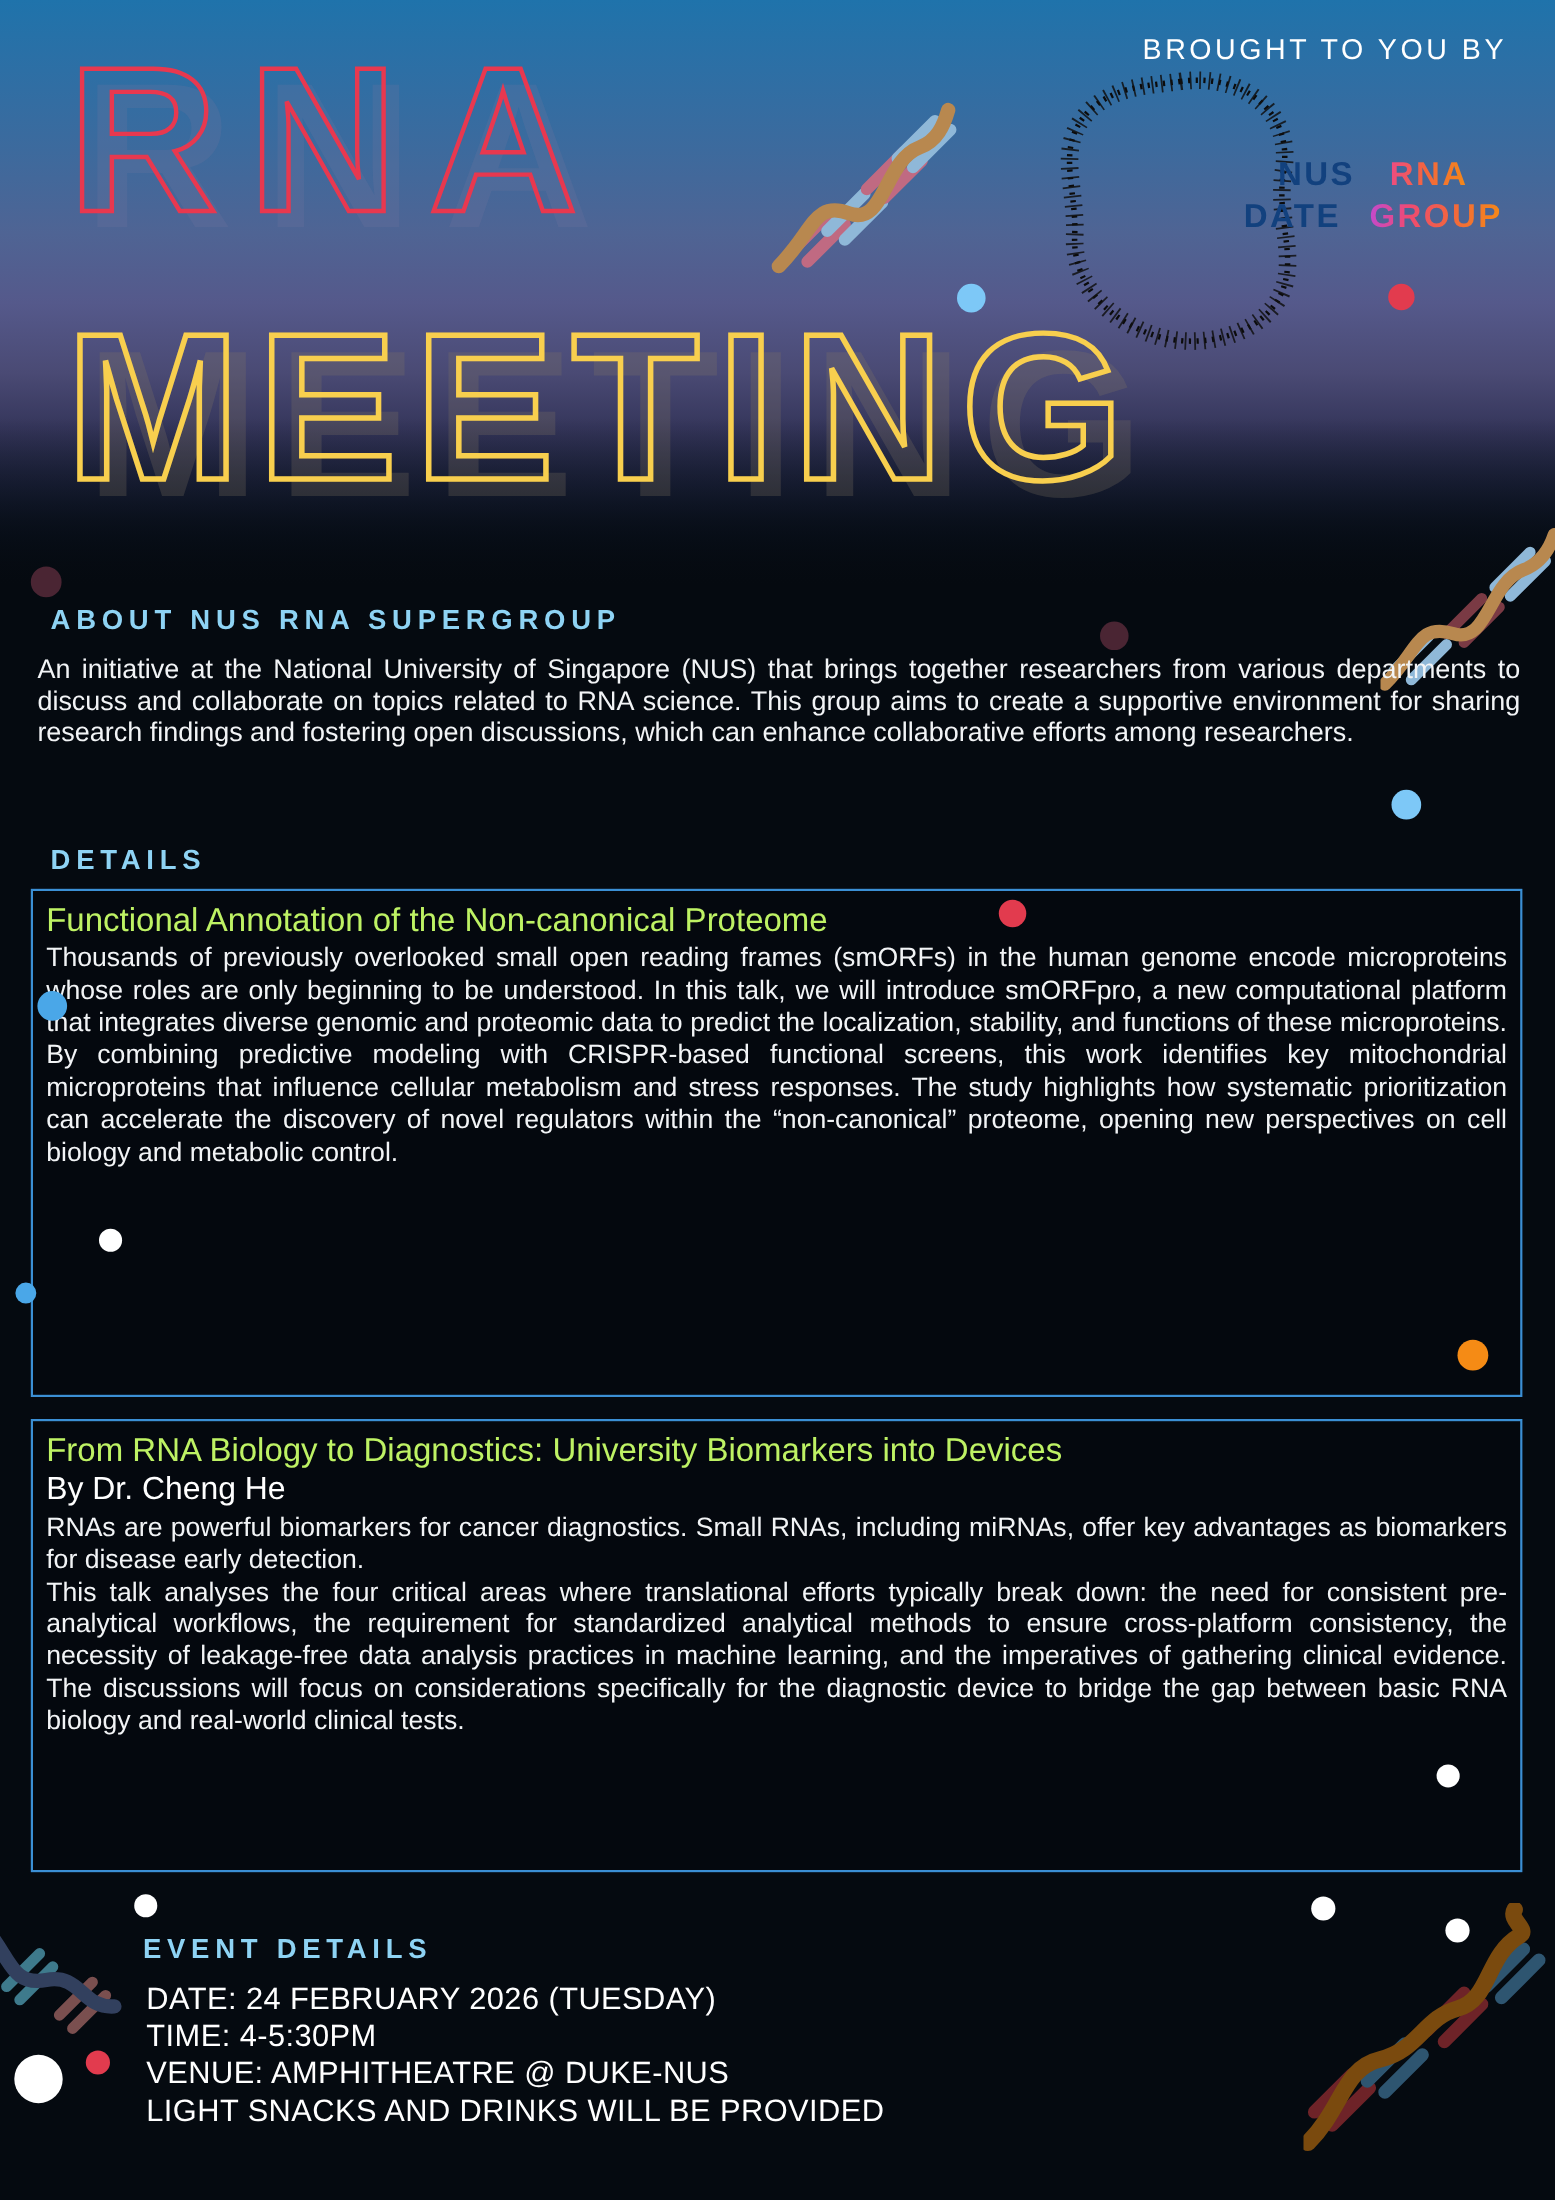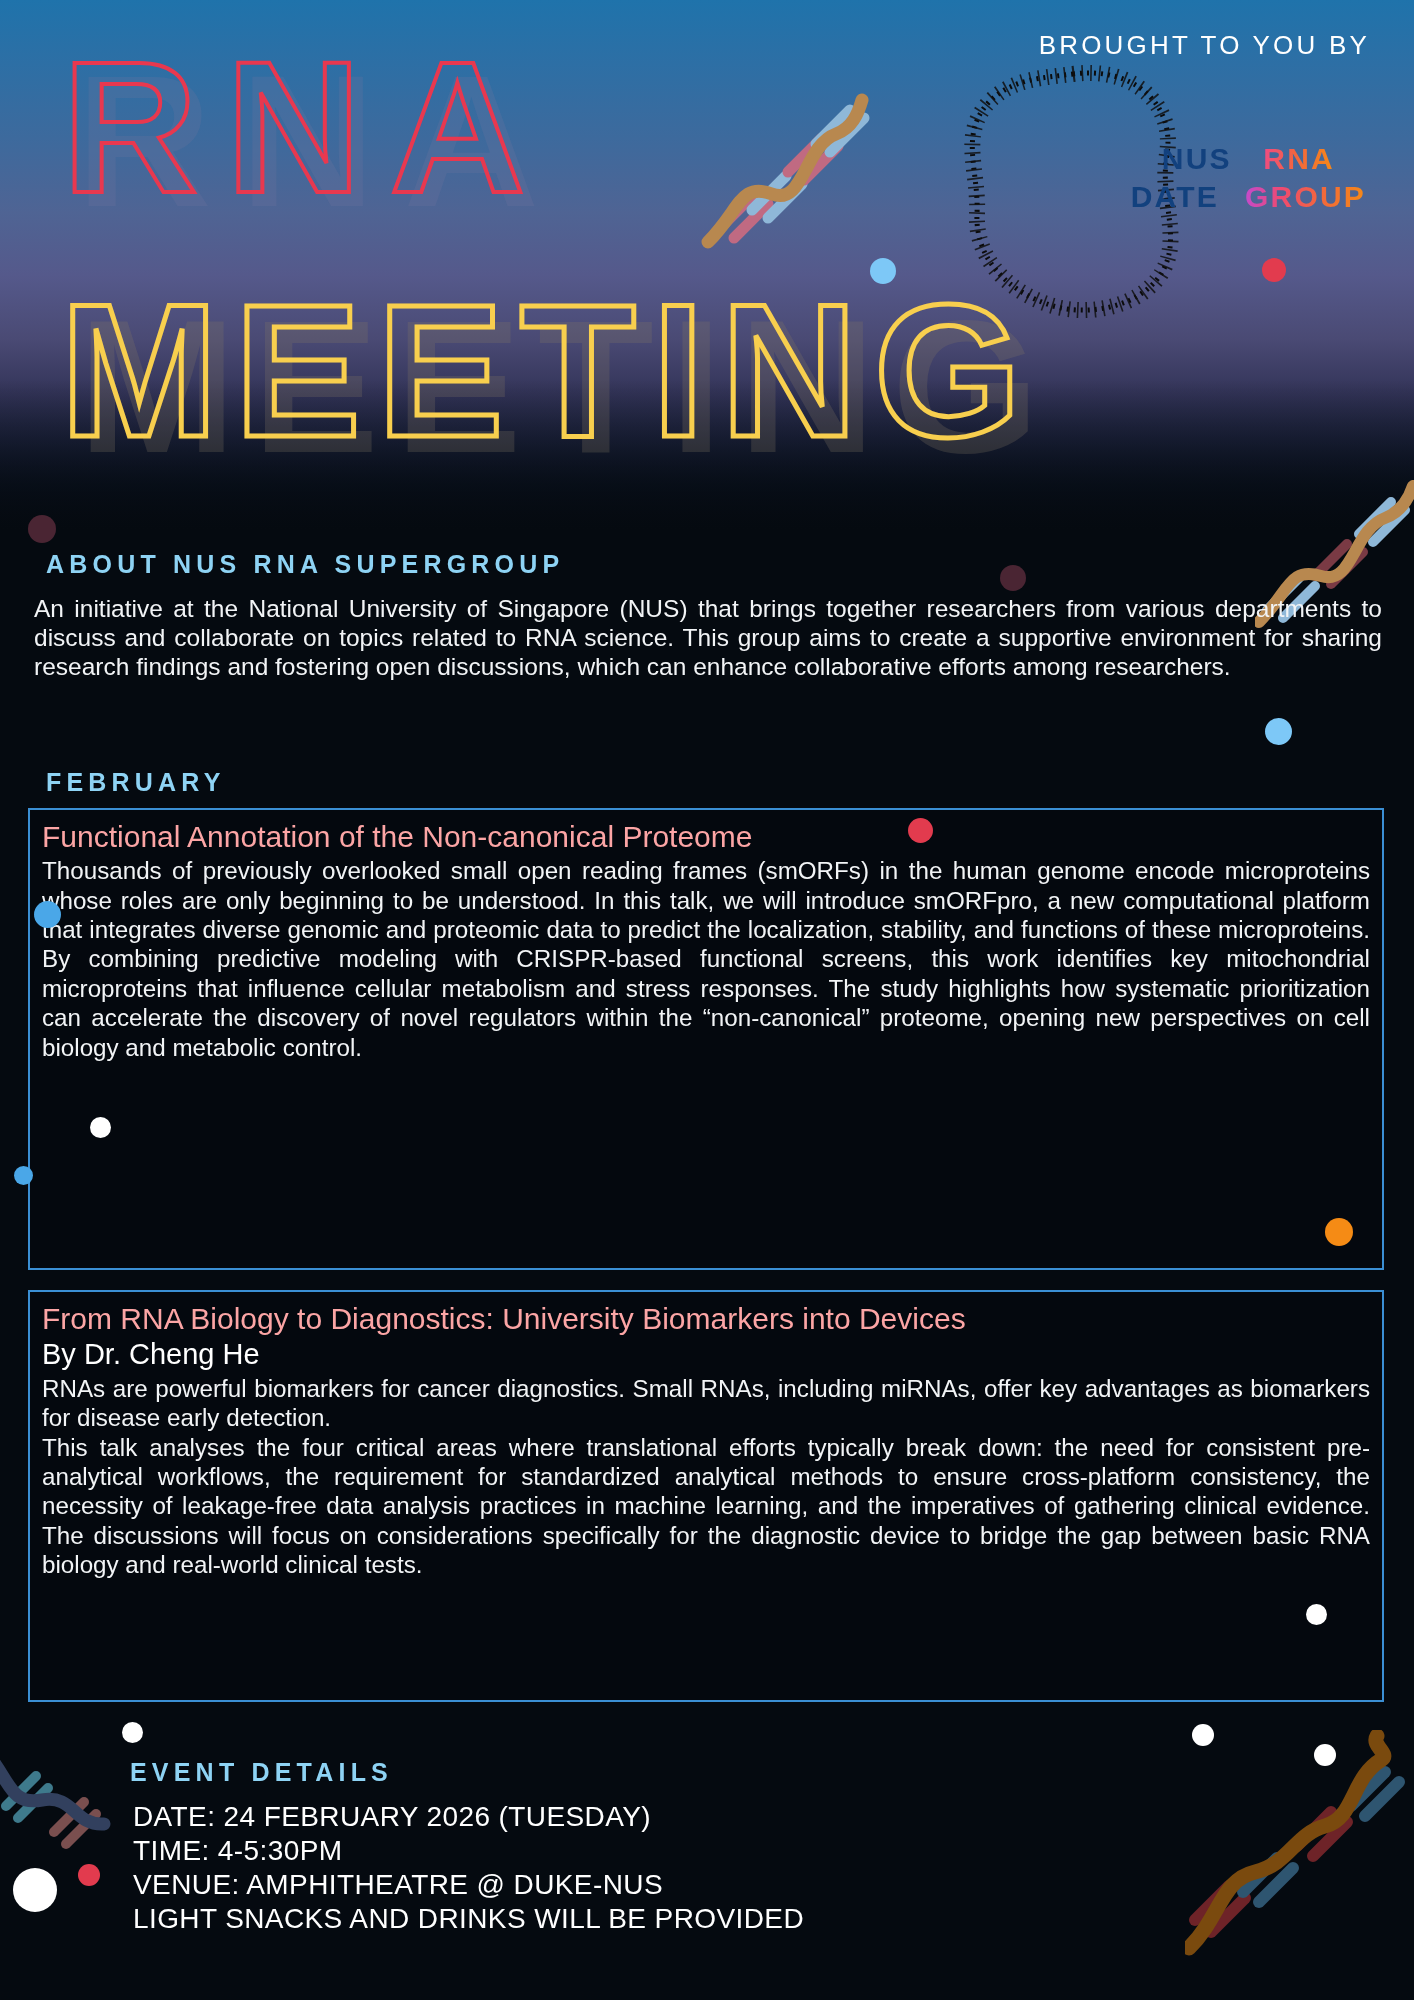--- a/index.html
+++ b/index.html
@@ -113,21 +113,21 @@
   .card {
     position:absolute; left:28px; width:1356px;
     border:2px solid #3b8fd4;
     background:rgba(3,7,12,0.55);
     padding:10px 12px 14px 12px;
   }
   #card-1 { top:808px; height:462px; }
   #card-2 { top:1290px; height:412px; }
 
   .talk-title {
-    color:#fca5a5;
+    color:#bef264;
     font-size:30px;
     font-weight:400;
     line-height:1.14;
     margin-bottom:2px;
   }
   .talk-by {
     color:#ffffff;
     font-size:29px;
     font-weight:400;
     line-height:1.16;
@@ -222,21 +222,21 @@
       <line x1="60" y1="96" x2="92" y2="64" stroke="#7a3a44" stroke-width="10"></line>
       <line x1="76" y1="104" x2="108" y2="72" stroke="#7a3a44" stroke-width="10"></line>
       <line x1="104" y1="54" x2="136" y2="22" stroke="#8fb8d8" stroke-width="10"></line>
       <line x1="118" y1="62" x2="150" y2="30" stroke="#8fb8d8" stroke-width="10"></line>
       <path d="M4 142 C 34 112, 34 86, 66 96 C 98 106, 98 50, 130 38 C 146 32, 154 18, 158 6" fill="none" stroke="#b8884f" stroke-width="12"></path>
     </g>
   </svg>
 
   <div class="about-text">An initiative at the National University of Singapore (NUS) that brings together researchers from various departments to discuss and collaborate on topics related to RNA science. This group aims to create a supportive environment for sharing research findings and fostering open discussions, which can enhance collaborative efforts among researchers.</div>
 
-  <div class="sec-head" id="speakers-head">FEBRUARY</div>
+  <div class="sec-head" id="speakers-head">DETAILS</div>
 
   <div class="card" id="card-1">
     <div class="talk-title">Functional Annotation of the Non-canonical Proteome</div>
     <div class="talk-abs">Thousands of previously overlooked small open reading frames (smORFs) in the human genome encode microproteins whose roles are only beginning to be understood. In this talk, we will introduce smORFpro, a new computational platform that integrates diverse genomic and proteomic data to predict the localization, stability, and functions of these microproteins. By combining predictive modeling with CRISPR-based functional screens, this work identifies key mitochondrial microproteins that influence cellular metabolism and stress responses. The study highlights how systematic prioritization can accelerate the discovery of novel regulators within the “non-canonical” proteome, opening new perspectives on cell biology and metabolic control.</div>
   </div>
 
   <div class="dot" style="left:908px; top:818px; width:25px; height:25px; background:#e23b4e;"></div>
   <div class="dot" style="left:34px; top:901px; width:27px; height:27px; background:#4aa7e8;"></div>
   <div class="dot" style="left:90px; top:1117px; width:21px; height:21px; background:#ffffff;"></div>
   <div class="dot" style="left:14px; top:1166px; width:19px; height:19px; background:#4aa7e8;"></div>

